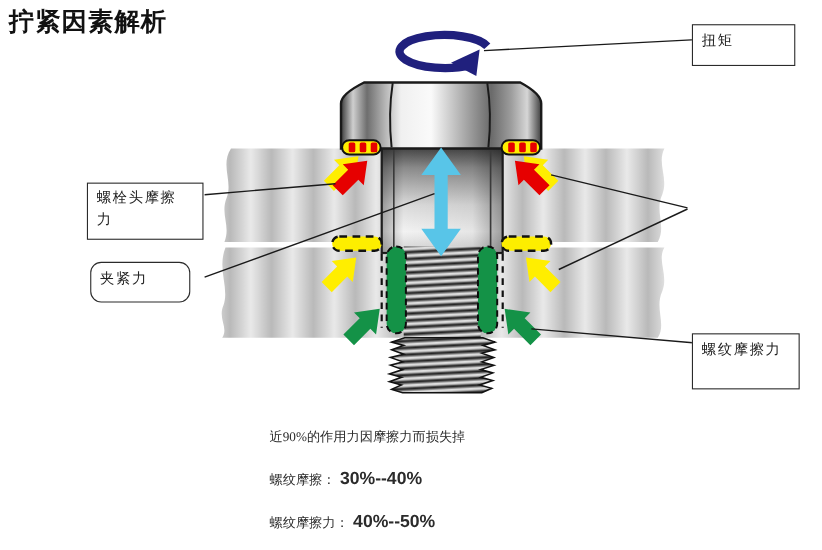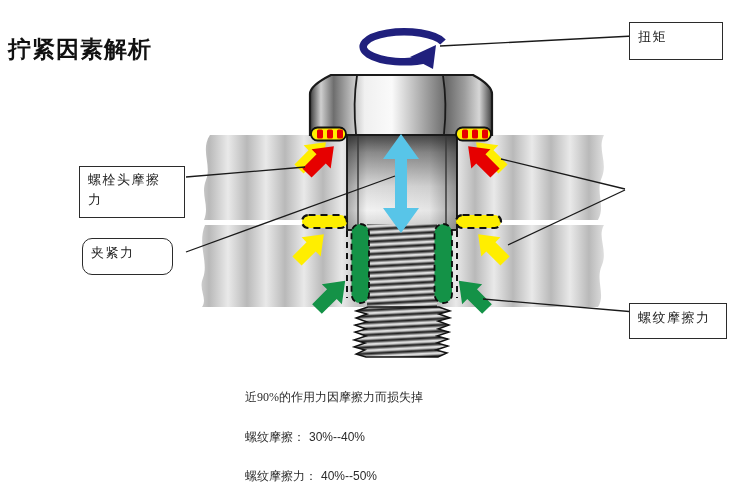--- a/index.html
+++ b/index.html
@@ -1,38 +1,38 @@
 <!DOCTYPE html>
 <html><head>
 <meta charset="utf-8">
 <style>
   html,body{margin:0;padding:0;}
   body{width:747px;height:500px;position:relative;background:#ffffff;overflow:hidden;
        font-family:"Liberation Serif","DejaVu Serif",serif;}
   .stage{position:absolute;left:0;top:0;width:747px;height:500px;}
   svg.diagram{position:absolute;left:0;top:0;z-index:1;}
   .page-title{position:absolute;left:8px;top:4px;z-index:3;font-size:23px;font-weight:bold;
-              color:#111;letter-spacing:1px;margin-top:30px;}
+              color:#111;letter-spacing:1px;}
   .callout{position:absolute;z-index:2;background:#fff;border:1.5px solid #2b2b2b;
            box-sizing:border-box;display:flex;align-items:flex-start;
            font-size:13px;color:#222;letter-spacing:1.5px;line-height:20px;}
   .callout .txt{padding:4px 8px;}
   .co-torque{left:629px;top:22px;width:94px;height:38px;}
   .co-headfric{left:79px;top:166px;width:106px;height:52px;align-items:flex-start;}
   .co-headfric .txt{width:78px;font-family:Liberation Mono, monospace;}
   .co-clamp{left:82px;top:238px;width:91px;height:37px;border-radius:10px;}
   .co-tension{left:628px;top:177px;width:95px;height:38px;}
-  .co-threadfric{left:629px;top:303px;width:98px;height:36px;}
+  .co-threadfric{left:629px;top:303px;width:98px;height:51px;}
   .notes{position:absolute;left:245px;top:380px;z-index:2;color:#2b2b2b;}
   .note-row{position:absolute;left:0;white-space:nowrap;}
   .nr1{top:6px;font-size:17px;}
   .nr2{top:47px;}
   .nr3{top:86px;}
   .note-label{font-size:12px;}
-  .note-value{font-family:"Liberation Sans","DejaVu Sans",sans-serif;font-size:12px;font-weight:normal;}
+  .note-value{font-family:"Liberation Sans","DejaVu Sans",sans-serif;font-size:16px;font-weight:bold;}
 </style>
 </head>
 <body>
 
 <div class="stage">
 
   <svg class="diagram" width="747" height="500" viewBox="0 0 747 500">
     <defs>
       <linearGradient id="stripeGrad" x1="0" y1="0" x2="1" y2="0">
         <stop offset="0" stop-color="#e9e9e9"></stop>

